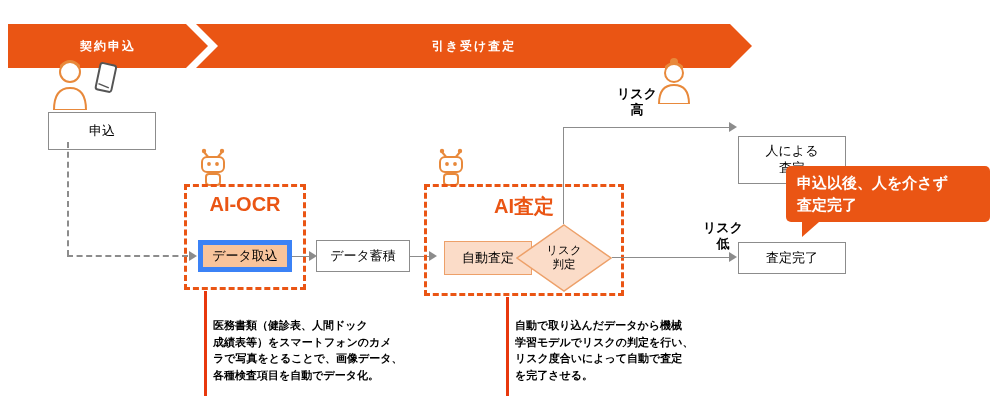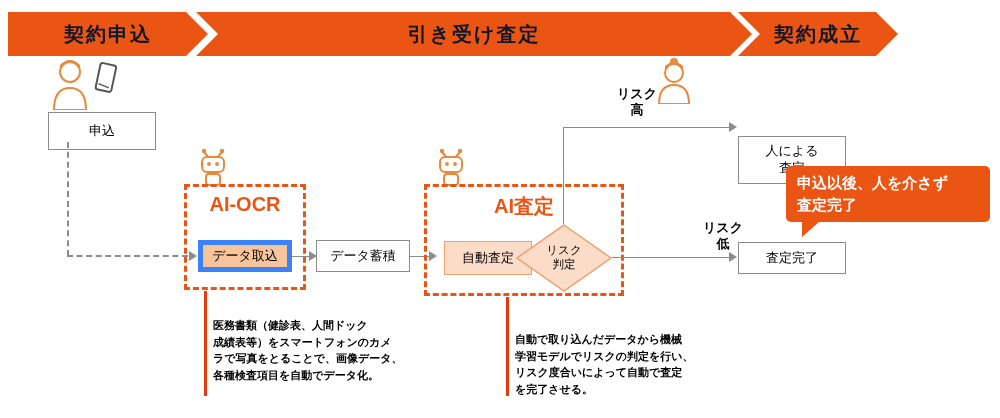--- a/index.html
+++ b/index.html
@@ -2,22 +2,22 @@
 <html><head>
 <meta charset="utf-8">
 <style>
   * { margin:0; padding:0; box-sizing:border-box; }
   body { background:#fff; }
   .canvas {
     position:relative; width:1000px; height:418px; background:#fff;
     font-family:"Liberation Sans","DejaVu Sans",sans-serif; overflow:hidden; color:#000;
   }
   .banner {
-    position:absolute; top:12px; height:44px; background:#ea5514; color:#0f172a;
-    font-weight:bold; font-size:20px; display:flex; align-items:center; justify-content:center;
+    position:absolute; top:24px; height:44px; background:#ea5514; color:#ffffff;
+    font-weight:bold; font-size:12px; display:flex; align-items:center; justify-content:center;
     letter-spacing:2px;
   }
   .banner.point { clip-path:polygon(0 0, calc(100% - 22px) 0, 100% 50%, calc(100% - 22px) 100%, 0 100%); }
   .banner.notch-point { clip-path:polygon(0 0, calc(100% - 22px) 0, 100% 50%, calc(100% - 22px) 100%, 0 100%, 22px 50%); }
   .box {
     position:absolute; background:#fff; border:1.5px solid #8c8c8c;
     display:flex; align-items:center; justify-content:center;
     font-size:13px; text-align:center; line-height:1.3; white-space:pre-line;
   }
   .fillbox { border:5px solid #3b82f6; background:#f8c49c; }
@@ -54,23 +54,20 @@
 </head>
 <body>
 
 <div class="canvas">
 
   <div class="banner notch-point" style="left:196px; width:556px;">
     <span>引き受け査定</span>
   </div>
   <div class="banner point" style="left:8px; width:200px;">
     <span>契約申込</span>
-  </div>
-  <div class="banner notch-point" style="left:738px; width:160px;">
-    <span>契約成立</span>
   </div>
 
   <div class="icon" style="left:48px; top:58px;">
     <svg width="76" height="52" viewBox="0 0 76 52">
       <rect x="50" y="6" width="16" height="27" rx="2.5" fill="#fff" stroke="#555" stroke-width="2" transform="rotate(12 58 19)"></rect>
       <line x1="52" y1="27" x2="63" y2="29" stroke="#555" stroke-width="1.5" transform="rotate(12 58 19)"></line>
       <path d="M12 11 Q22 -2 32 11 L32 7 Q22 -3 12 7 Z" fill="#e8893b"></path>
       <circle cx="22" cy="14" r="10" fill="#fff" stroke="#e8893b" stroke-width="2"></circle>
       <path d="M6 52 Q6 30 22 30 Q38 30 38 52 Z" fill="#fff" stroke="#e8893b" stroke-width="2"></path>
     </svg>
@@ -173,18 +170,18 @@
 査定完了</div>
   <div class="bubble-tail" style="left:802px; top:222px;"></div>
 
   <div class="note-line" style="left:204px; top:291px; height:105px;"></div>
   <div class="note-text" style="left:213px; top:317px; width:230px;">医務書類（健診表、人間ドック
 成績表等）をスマートフォンのカメ
 ラで写真をとることで、画像データ、
 各種検査項目を自動でデータ化。</div>
 
   <div class="note-line" style="left:506px; top:297px; height:99px;"></div>
-  <div class="note-text" style="left:515px; top:331px; width:230px;">自動で取り込んだデータから機械
+  <div class="note-text" style="left:515px; top:317px; width:230px;">自動で取り込んだデータから機械
 学習モデルでリスクの判定を行い、
 リスク度合いによって自動で査定
 を完了させる。</div>
 
 </div>
 
 </body></html>

